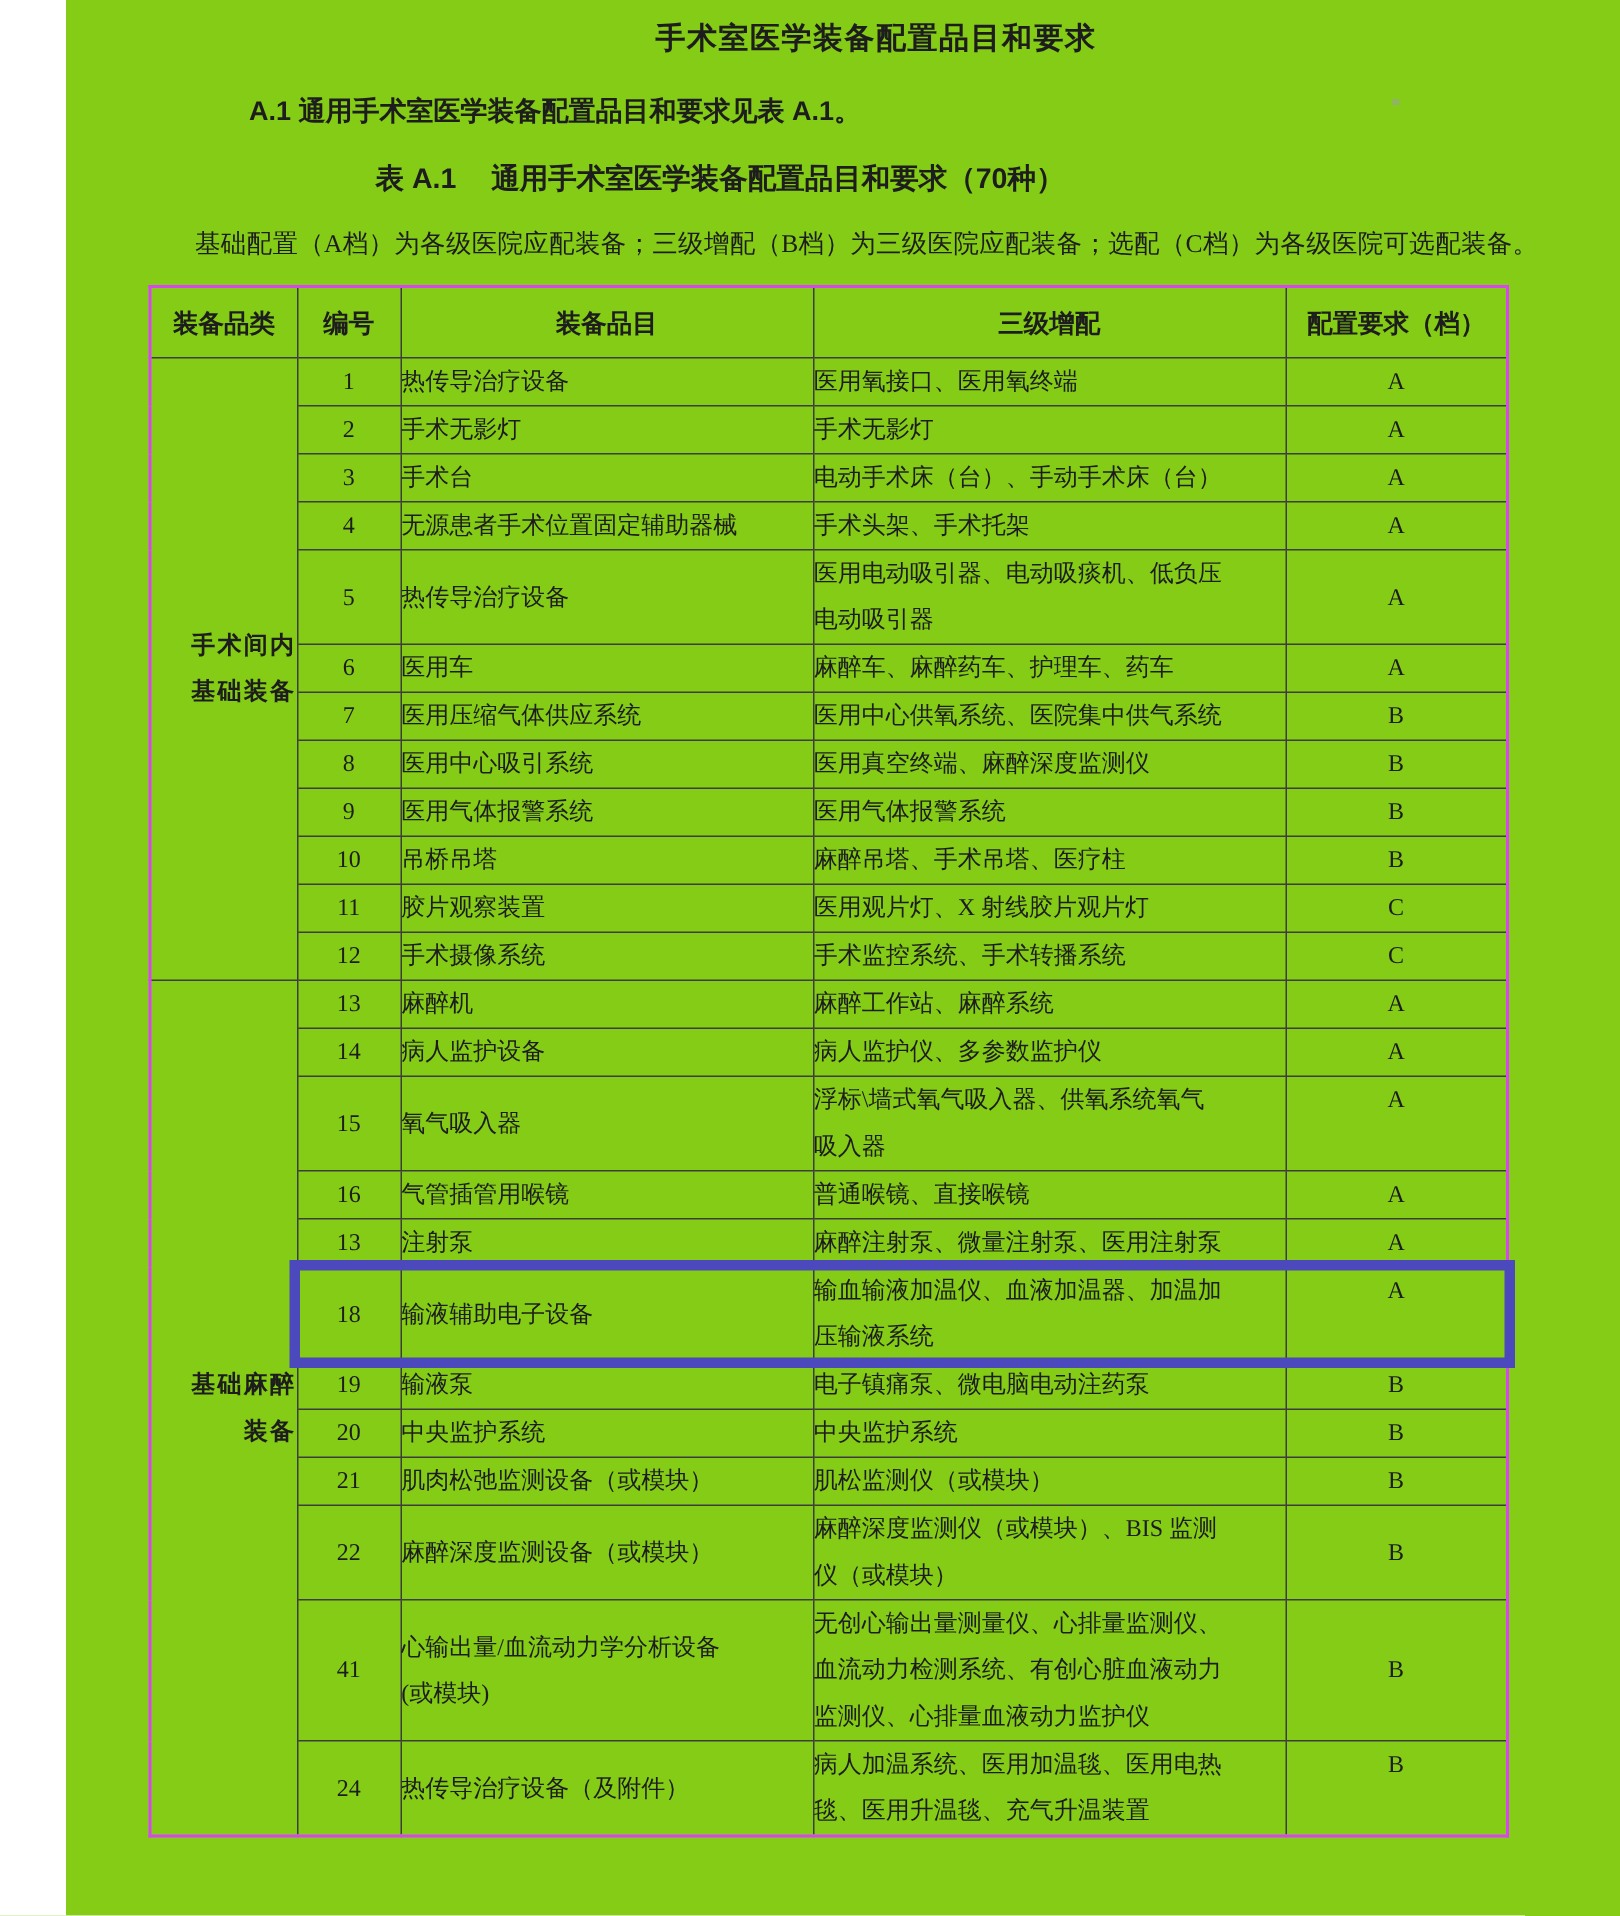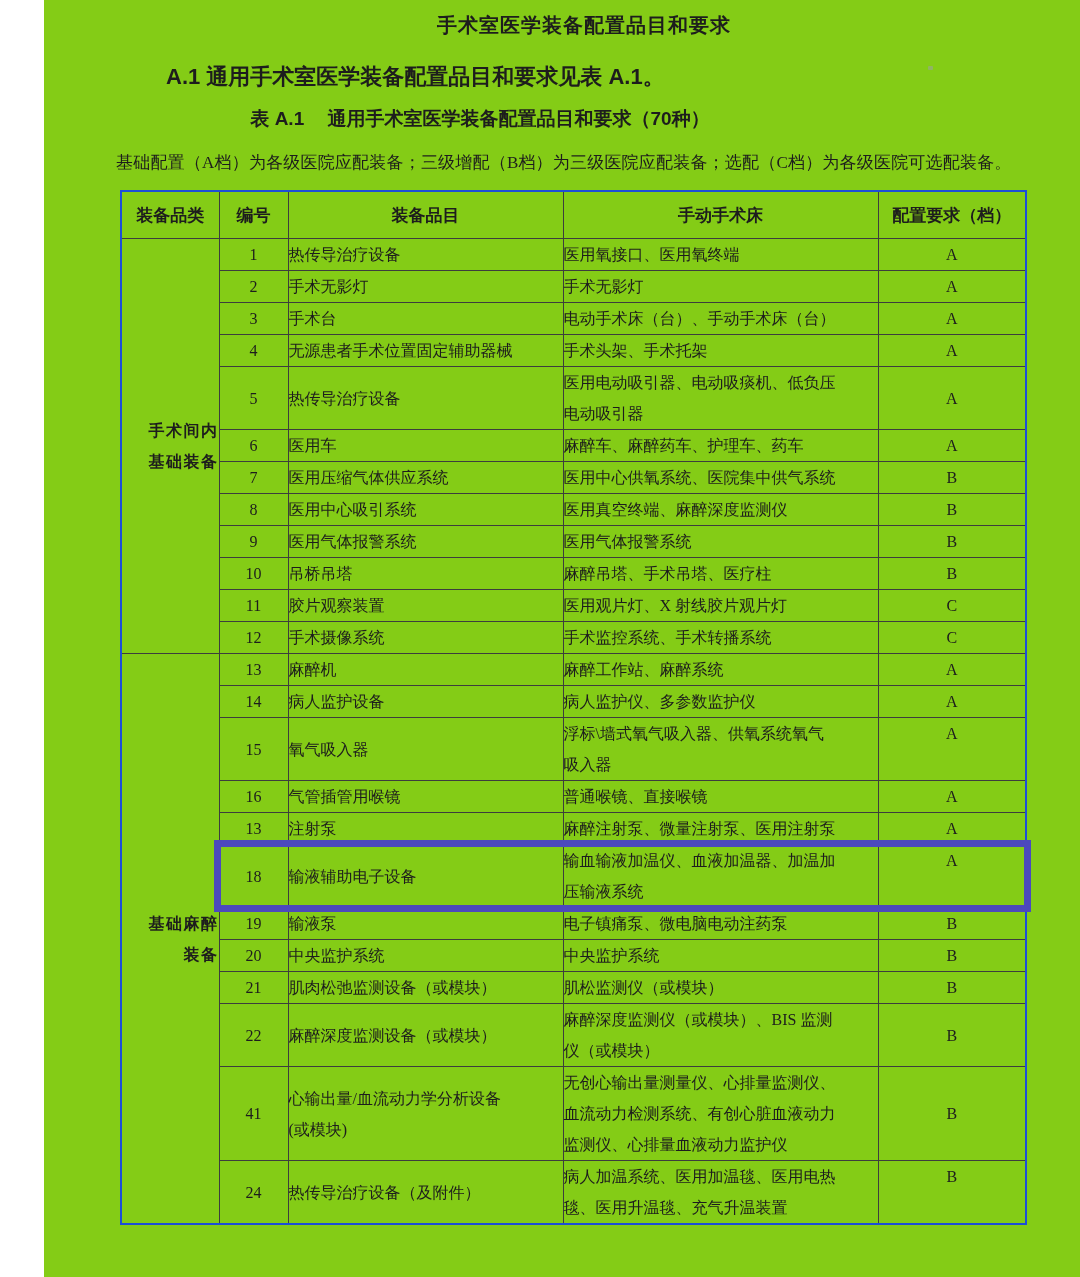--- a/index.html
+++ b/index.html
@@ -1,27 +1,27 @@
 <!DOCTYPE html>
 <html><head>
 <meta charset="utf-8">
 <style>
   html,body{margin:0;padding:0;background:#ffffff;}
   .page{position:relative;width:1080px;height:1277px;background:#84cc16;overflow:hidden;
         font-family:"Liberation Serif","DejaVu Serif",serif;color:#1d1d1d;margin-left:44px;}
   .sans{font-family:"Liberation Sans","DejaVu Sans",sans-serif;}
   .title{position:absolute;top:12px;left:0;width:1080px;text-align:center;
          font-weight:bold;font-size:20px;letter-spacing:1px;}
-  .clause{position:absolute;top:62px;left:122px;font-weight:bold;font-size:22px;}
+  .clause{position:absolute;top:62px;left:122px;font-weight:bold;font-size:18px;}
   .caption{position:absolute;top:106px;left:0;width:872px;text-align:center;
            font-weight:bold;font-size:19px;}
   .caption .cap-text{margin-left:18px;}
-  .note{position:absolute;top:151px;left:72px;font-size:17px;letter-spacing:0.2px;}
-  table.equip{position:absolute;top:190px;left:76px;border-collapse:collapse;
-              table-layout:fixed;border:2px solid #1d4ed8;}
+  .note{position:absolute;top:151px;left:86px;font-size:17px;letter-spacing:0.2px;}
+  table.equip{position:absolute;top:190px;left:55px;border-collapse:collapse;
+              table-layout:fixed;border:2px solid #d946ef;}
   table.equip th,table.equip td{border:1.5px solid #3d3d3d;}
   table.equip th{height:46px;font-weight:bold;font-size:17px;text-align:center;
                  font-family:"Liberation Sans","DejaVu Sans",sans-serif;padding:0;}
   table.equip td{font-size:16px;line-height:31px;vertical-align:middle;
                  white-space:pre-line;padding:0;}
   td.cat{text-align:right;font-weight:bold;font-size:17px;line-height:35px;
          letter-spacing:1.5px;font-family:"Liberation Sans","DejaVu Sans",sans-serif;}
   td.no{text-align:center;position:relative;}
   td.item{padding:0 6px 0 10px;}
   td.ex{padding:0 6px 0 14px;}
@@ -55,21 +55,21 @@
         <col style="width:69px">
         <col style="width:275px">
       <col style="width:315px">
         <col style="width:148px">
     </colgroup>
     <thead>
       <tr>
         <th>装备品类</th>
         <th>编号</th>
         <th>装备品目</th>
-        <th>手动手术床</th>
+        <th>三级增配</th>
         <th>配置要求（档）</th>
       </tr>
     </thead>
     <tbody id="table-body">
         <tr>
           <td class="cat" rowspan="12">手术间内
 基础装备</td>
           <td class="no">1</td>
           <td class="item">热传导治疗设备</td>
           <td class="ex">医用氧接口、医用氧终端</td>

